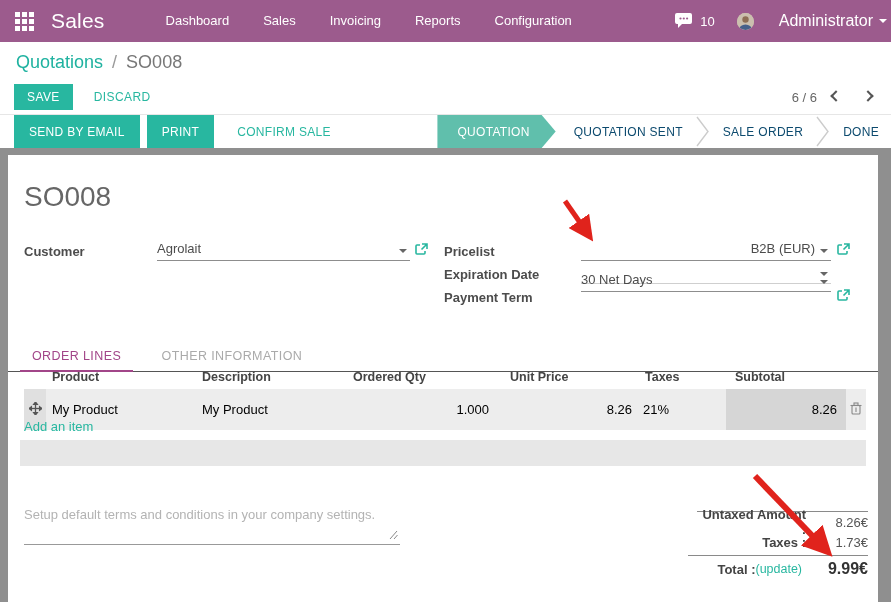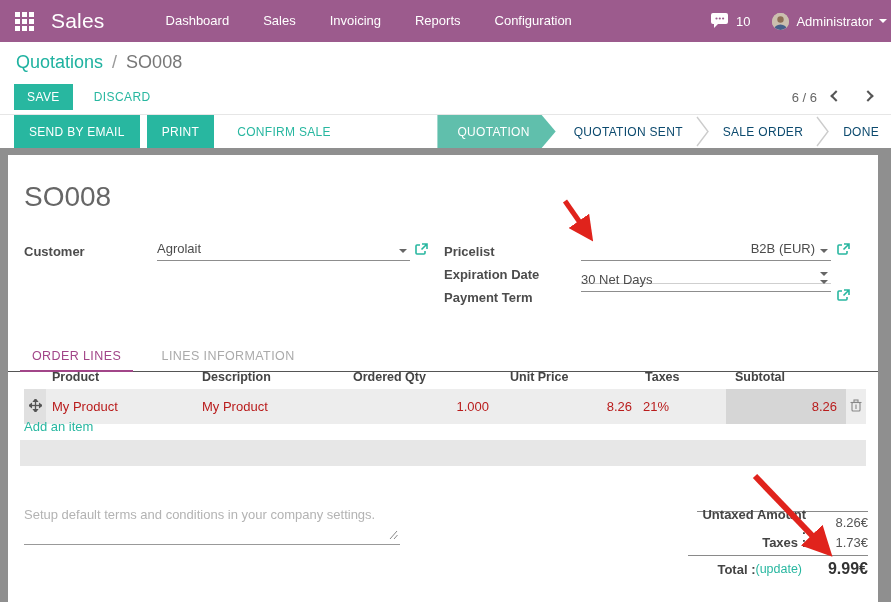--- a/index.html
+++ b/index.html
@@ -14,21 +14,21 @@
     grid-template-columns:repeat(3,5px); grid-template-rows:repeat(3,5px); gap:2px; cursor:pointer; }
   .apps-grid span { background:#fff; width:5px; height:5px; }
   .brand { font-size:21px; margin-left:17px; letter-spacing:.2px; cursor:pointer; }
   .top-menus { display:flex; margin-left:44px; height:38px; align-items:center; }
   .top-menu { font-size:13px; padding:0 17px; line-height:42px; cursor:pointer; }
   .nav-right { margin-left:auto; display:flex; align-items:center; margin-right:4px; }
   .chat-wrap { display:flex; align-items:center; cursor:pointer; }
   .chat-count { font-size:13px; margin-left:6px; }
   .avatar { width:17px; height:17px; border-radius:50%; margin-left:22px; overflow:hidden;
     background:#cfc5b8; display:block; }
-  .user-name { font-size:13px; margin-left:7px; cursor:pointer; }
+  .user-name { font-size:16px; margin-left:25px; cursor:pointer; }
   .nav-caret { width:0; height:0; border-left:4px solid transparent; border-right:4px solid transparent;
     border-top:4px solid #fff; margin-left:6px; }
 
   
   .control-panel { position:absolute; top:42px; left:0; width:891px; height:73px; background:#fff;
     border-bottom:1px solid #e6e6e6; }
   .breadcrumb { position:absolute; left:16px; top:10px; font-size:18px; color:#888; }
   .breadcrumb .bc-parent { color:#1fb2a0; cursor:pointer; }
   .breadcrumb .bc-sep { color:#999; padding:0 4px; }
   .breadcrumb .bc-current { color:#777; }
@@ -75,21 +75,21 @@
 
   
   .tabs { position:absolute; left:0; top:188px; width:870px; border-bottom:1px solid #555; }
   .tab { display:inline-block; font-size:12.5px; letter-spacing:.4px; padding:6px 12px 7px; cursor:pointer; }
   .tab.active { color:#a24689; border-bottom:2px solid #a24689; margin-bottom:-1px; margin-left:12px; }
   .tab.inactive { color:#aaa; margin-left:12px; }
 
   
   .olines { position:absolute; left:16px; top:210px; width:842px; border-collapse:collapse; table-layout:fixed; }
   .olines th { font-size:12.5px; color:#444; text-align:left; font-weight:bold; height:24px; vertical-align:middle; }
-  .olines td { font-size:13px; color:#b91c1c; height:35px; vertical-align:middle; }
+  .olines td { font-size:13px; color:#000000; height:41px; vertical-align:middle; }
   .olines .r { text-align:right; }
   col.c-handle{width:22px;} col.c-prod{width:150px;} col.c-desc{width:145px;}
   col.c-qty{width:160px;} col.c-price{width:140px;} col.c-tax{width:85px;}
   col.c-sub{width:120px;} col.c-trash{width:20px;}
   .row-data td { background:#ededed; }
   .row-data td.cell-handle { background:#e0e0e0; text-align:center; cursor:grab; }
   .row-data td.cell-sub { background:#d6d6d6; }
   .pad-l { padding-left:6px; } .pad-l2 { padding-left:2px; }
   .pad-r { padding-right:12px; } .pad-r2 { padding-right:9px; }
   .hdr-ind { padding-left:12px; } .hdr-ind2 { padding-left:9px; } .hdr-ind3 { padding-left:4px; }
@@ -250,21 +250,21 @@
     </div>
     <span class="ext-link" style="position:absolute; left:829px; top:133px;">
       <svg width="13" height="13" viewBox="0 0 13 13">
           <path d="M5 2 H2 a1 1 0 0 0 -1 1 v7 a1 1 0 0 0 1 1 h7 a1 1 0 0 0 1 -1 V8" stroke="#28b7a0" stroke-width="1.6" fill="none"></path>
           <path d="M7 1 h5 v5 M12 1 L6.5 6.5" stroke="#28b7a0" stroke-width="1.6" fill="none"></path>
         </svg>
     </span>
 
     <div class="tabs">
       <span class="tab active">ORDER LINES</span>
-      <span class="tab inactive">LINES INFORMATION</span>
+      <span class="tab inactive">OTHER INFORMATION</span>
     </div>
 
     <table class="olines">
       <colgroup>
         <col class="c-handle">
           <col class="c-prod">
           <col class="c-desc">
           <col class="c-qty">
         <col class="c-price">
           <col class="c-tax">

